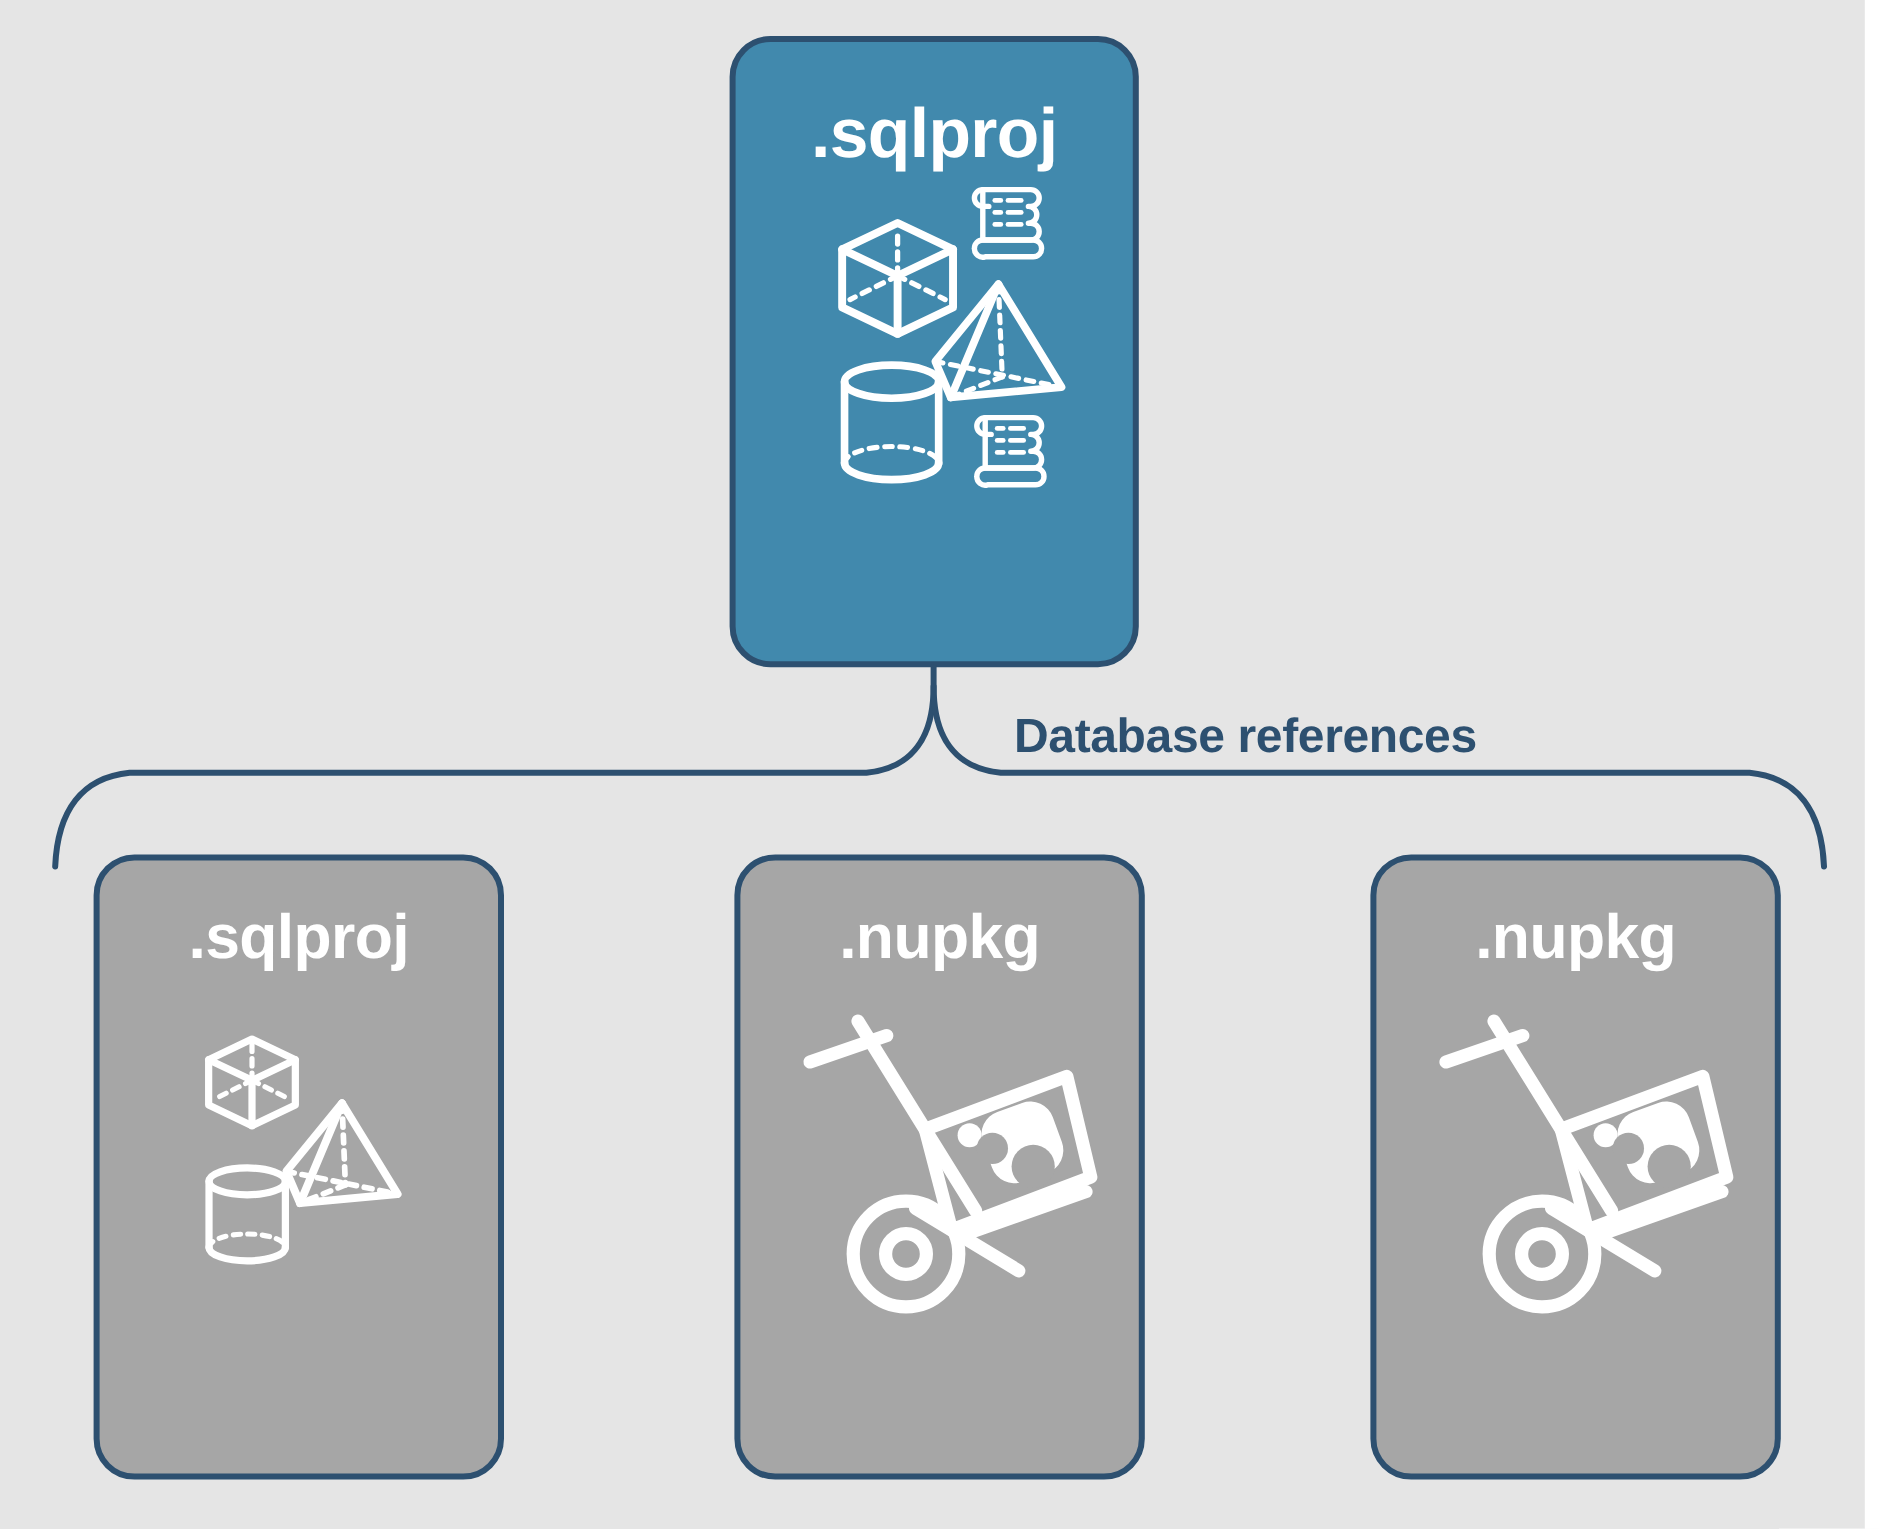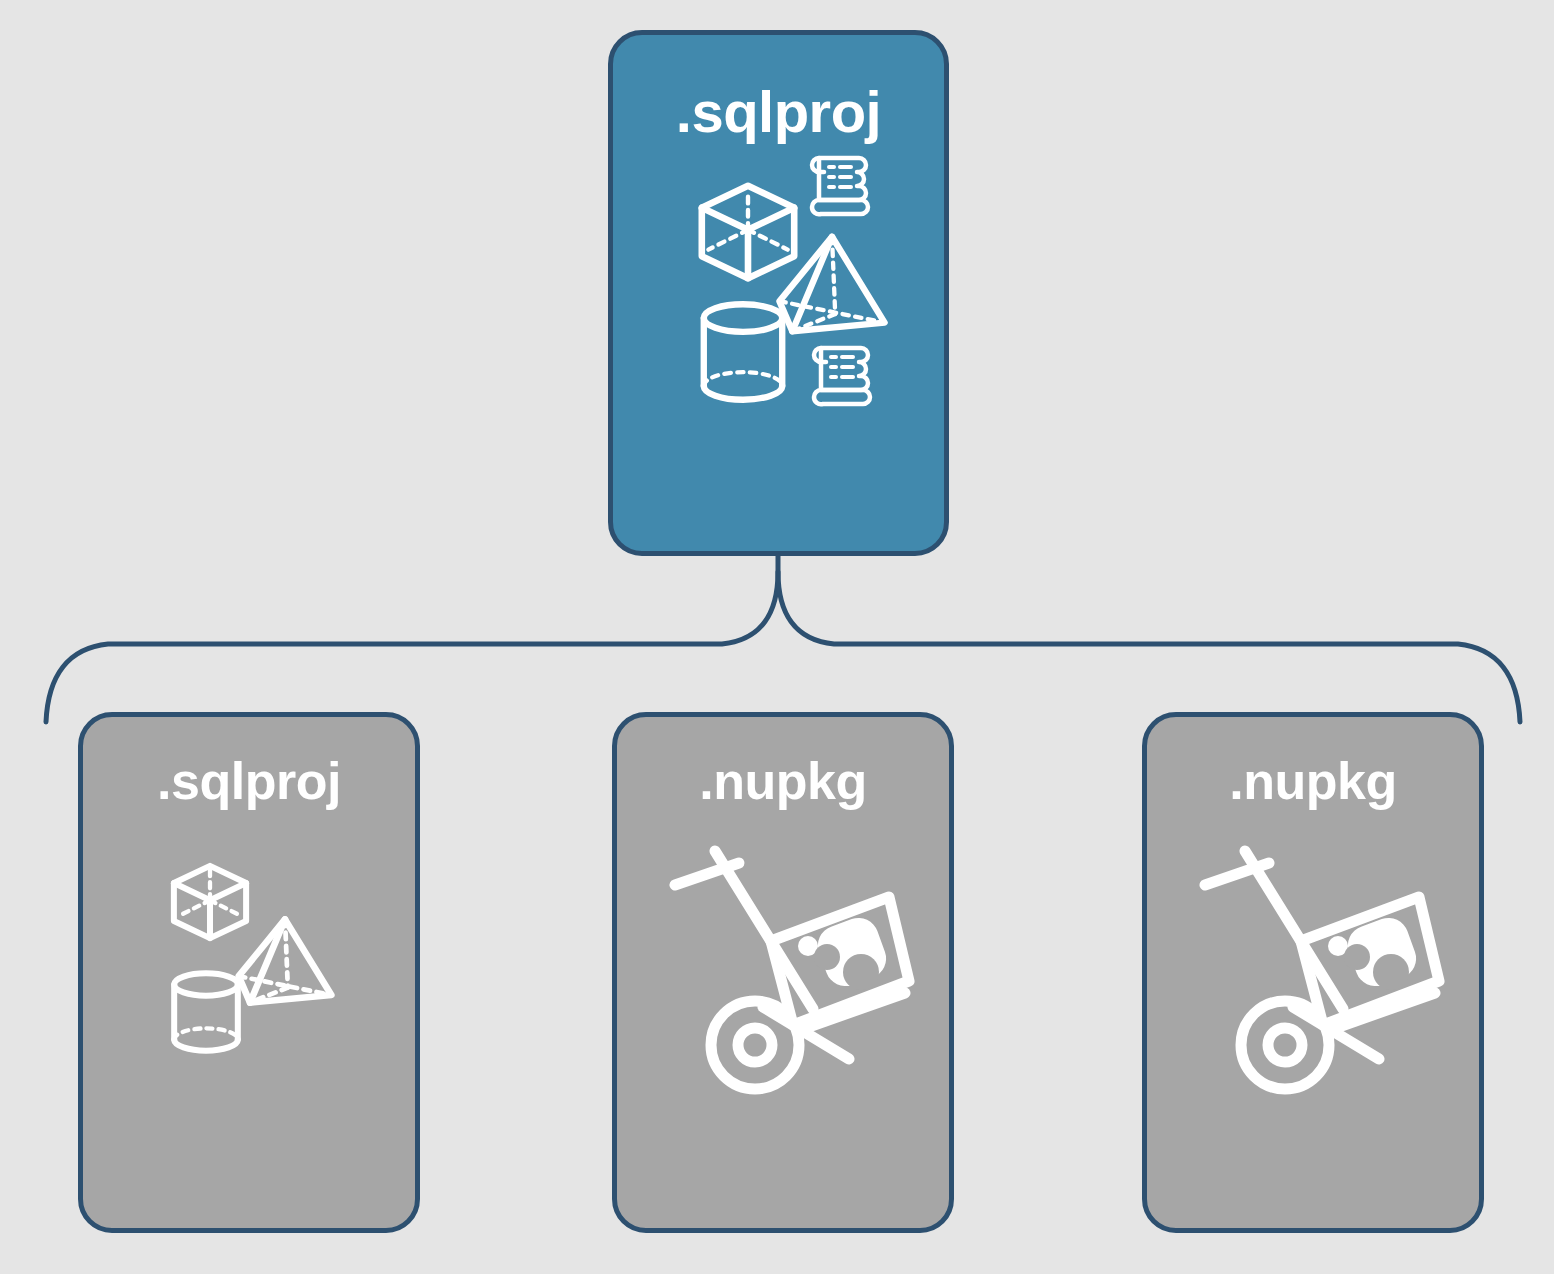--- a/index.html
+++ b/index.html
@@ -171,20 +171,21 @@
              L778 572
              C 778 612, 762 640, 722 644
              L 108 644
              C 68 648, 48 676, 46 722" fill="none" stroke="#2d5070" stroke-width="5" stroke-linecap="round"></path>
     <path d="M778 572
              C 778 612, 794 640, 834 644
              L 1458 644
              C 1498 648, 1518 676, 1520 722" fill="none" stroke="#2d5070" stroke-width="5" stroke-linecap="round"></path>
   </svg>
 
+  <div id="brace-label">Database references</div>
 
   <div class="node node-gray node-child" id="node-child-0">
     <div class="node-title">.sqlproj</div>
     <div class="icon-area">
 
       <svg width="86" height="86" viewBox="0 0 100 100" style="left:84px; top:52px;">
         <g fill="none" stroke="#ffffff" stroke-width="7" stroke-linejoin="round" stroke-linecap="round">
           <path d="M8 28 L50 8 L92 28 L92 72 L50 92 L8 72 Z"></path>
           <path d="M8 28 L50 48 L92 28"></path>
           <path d="M50 48 L50 92"></path>

